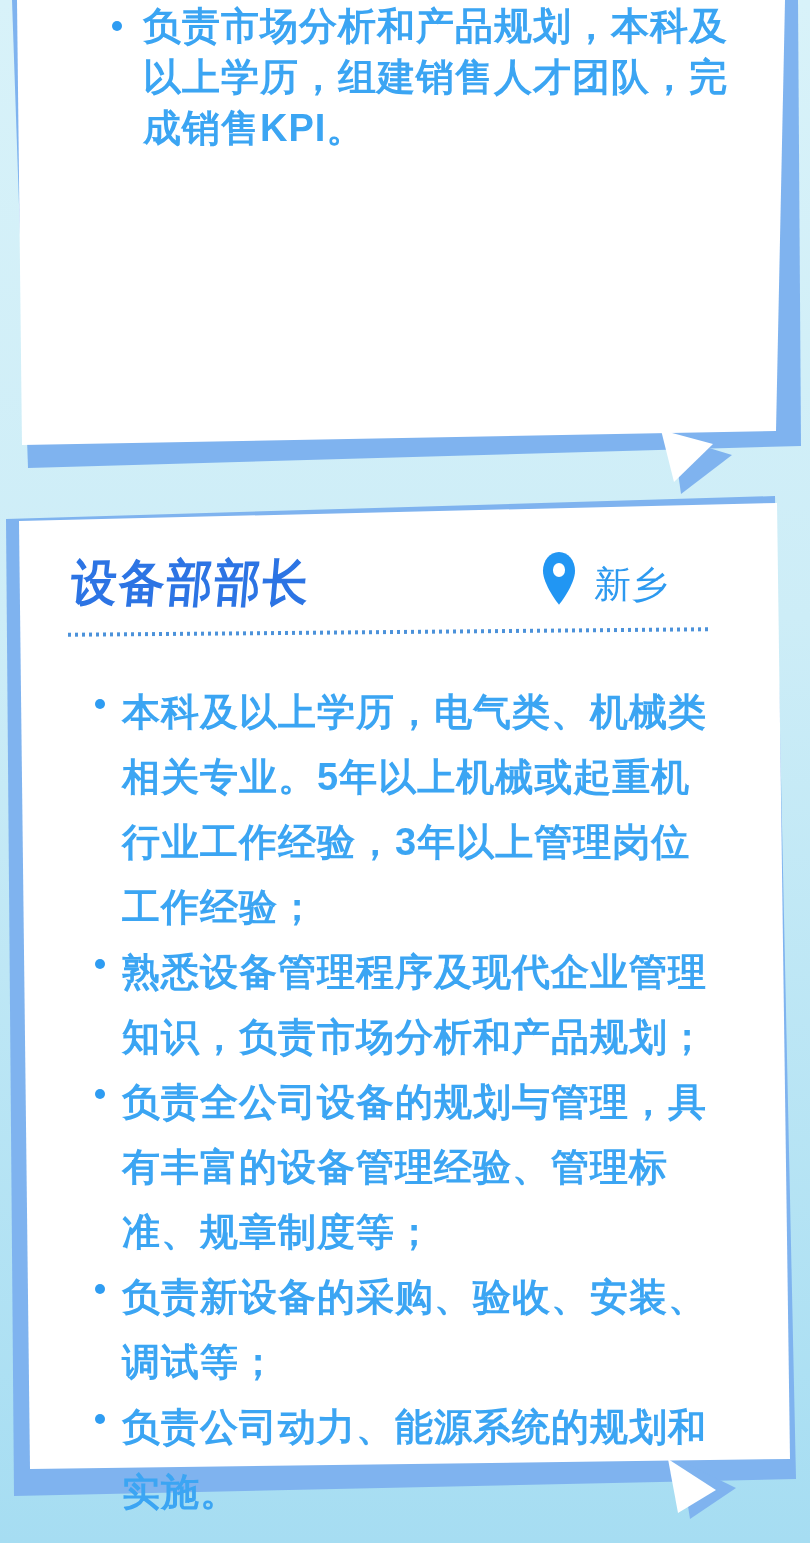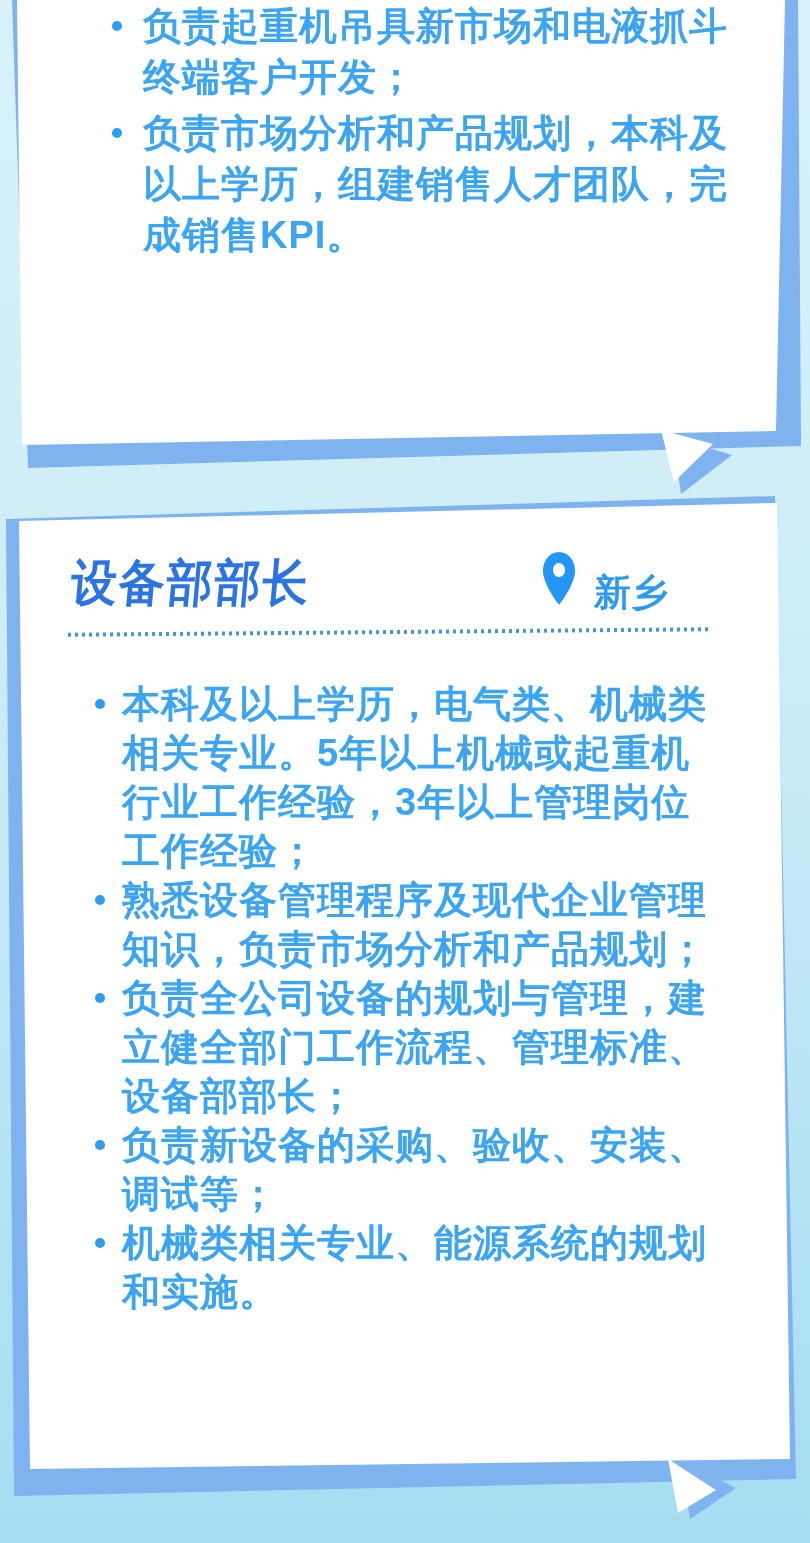--- a/index.html
+++ b/index.html
@@ -51,21 +51,21 @@
   }
   .c1-bullets {
     left: 143px; top: 1px; width: 588px;
     font-size: 38px; line-height: 51px;
   }
   .c1-bullets li { margin-bottom: 5px; }
   .c1-bullets li::before { left: -31px; top: 20px; }
 
   .c2-bullets {
     left: 122px; top: 680px; width: 588px;
-    font-size: 38px; line-height: 49px;
+    font-size: 38px; line-height: 65px;
   }
   .c2-bullets li::before { left: -27px; top: 19px; }
 
   
   .job-title {
     position: absolute;
     left: 74px; top: 550px;
     font-size: 50px;
     font-weight: 700;
     color: #2C74E4;
@@ -76,43 +76,41 @@
   }
   .pin {
     position: absolute;
     left: 533px; top: 548px;
     width: 52px; height: 60px;
   }
   .location {
     position: absolute;
     left: 594px; top: 560px;
     font-size: 37px;
-    font-weight: 700;
+    font-weight: 400;
     color: #2D9AF0;
     white-space: nowrap;
-    margin-top: 8px;
   }
   .dotted-divider {
     position: absolute;
     left: 68px; top: 630px;
     width: 640px; height: 4px;
     background-image: repeating-linear-gradient(90deg, #4C92DA 0px, #4C92DA 3px, transparent 3px, transparent 7px);
     transform: rotate(-0.5deg);
   }
 </style>
 </head>
 <body>
 
 <div class="stage">
 
   <div class="shape shadow-shape c1-shadow"></div>
   <div class="shape card-shape c1-card"></div>
 
   <ul class="bullets c1-bullets">
-    <li>负责起重机吊具新市场和电液抓斗终端客户开发；</li>
     <li>负责市场分析和产品规划，本科及以上学历，组建销售人才团队，完成销售KPI。</li>
   </ul>
 
   <div class="shape shadow-shape c1-fold-shadow"></div>
   <div class="shape card-shape c1-fold"></div>
 
   <div class="shape shadow-shape c2-shadow"></div>
   <div class="shape card-shape c2-card"></div>
 
   <div class="job-title">设备部部长</div>
@@ -122,21 +120,21 @@
     <circle cx="12" cy="8.8" r="2.8" fill="#FFFFFF"></circle>
   </svg>
 
   <div class="location">新乡</div>
 
   <div class="dotted-divider"></div>
 
   <ul class="bullets c2-bullets">
     <li>本科及以上学历，电气类、机械类相关专业。5年以上机械或起重机行业工作经验，3年以上管理岗位工作经验；</li>
     <li>熟悉设备管理程序及现代企业管理知识，负责市场分析和产品规划；</li>
-    <li>负责全公司设备的规划与管理，建立健全部门工作流程、管理标准、设备部部长；</li>
+    <li>负责全公司设备的规划与管理，具有丰富的设备管理经验、管理标准、规章制度等；</li>
     <li>负责新设备的采购、验收、安装、调试等；</li>
-    <li>机械类相关专业、能源系统的规划和实施。</li>
+    <li>负责公司动力、能源系统的规划和实施。</li>
   </ul>
 
   <div class="shape shadow-shape c2-fold-shadow"></div>
   <div class="shape card-shape c2-fold"></div>
 
 </div>
 
 </body></html>

